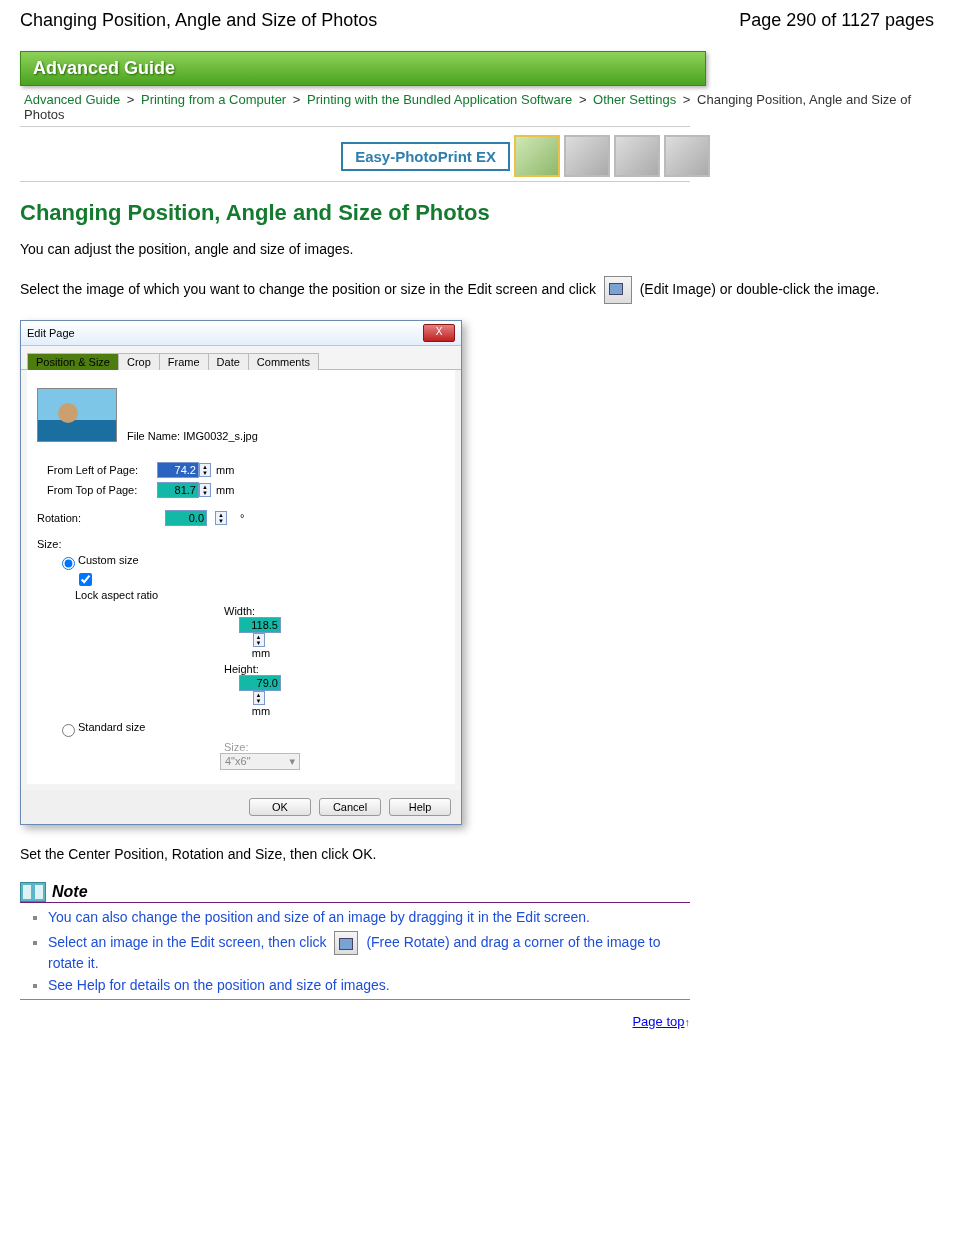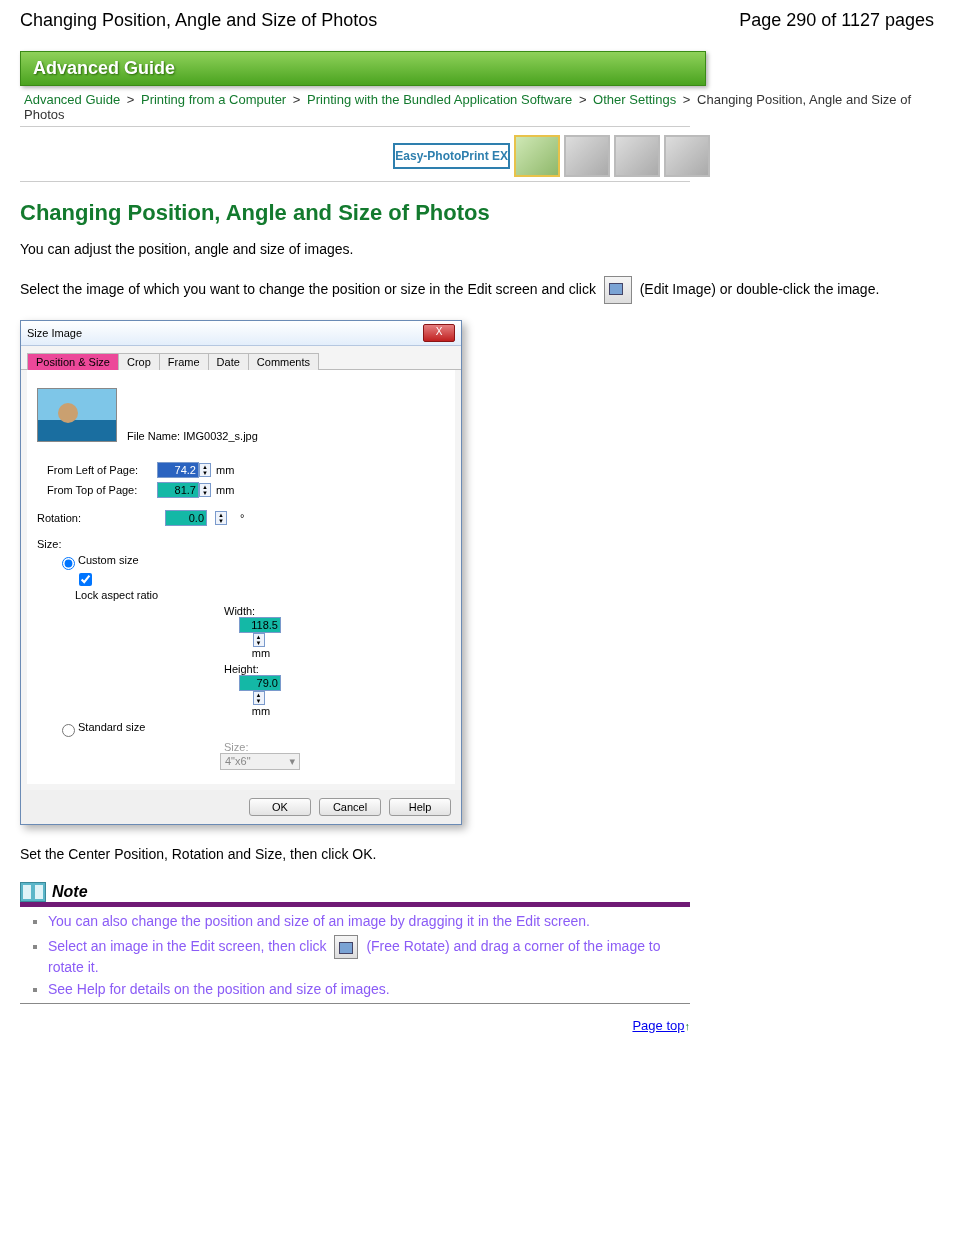--- a/index.html
+++ b/index.html
@@ -43,22 +43,22 @@
     justify-content: flex-end;
     align-items: center;
     gap: 4px;
     width: 690px;
     margin-bottom: 4px;
   }
   .logo-box {
     border: 2px solid #2e7fae;
     color: #2e7fae;
     font-weight: bold;
-    padding: 4px 0;
-    font-size: 12px;
+    padding: 4px 12px;
+    font-size: 15px;
   }
   .thumb {
     width: 42px; height: 38px;
     border: 2px solid #e8c24a;
     background: linear-gradient(135deg,#cfe8b5,#8fb86a);
     display:inline-block;
   }
   .thumb.alt { border-color:#bbb; background:linear-gradient(135deg,#ddd,#aaa); }
   h1.page-title {
     color: #137a2e;
@@ -123,21 +123,21 @@
   .tab {
     padding: 2px 8px;
     font-size:11px;
     border:1px solid #bbb;
     border-bottom:none;
     background:#eee;
     margin-right:-1px;
     position:relative;
     top:1px;
   }
-  .tab.active { background:#ec4899; }
+  .tab.active { background:#4d7c0f; }
   .dialog-body {
     background:#fff;
     padding: 18px 10px 10px 10px;
     border-top:none;
     margin:0 6px 6px 6px;
   }
   .preview-row { display:flex; align-items:flex-end; gap:10px; margin-bottom:20px; }
   .preview-img {
     width:78px; height:52px;
     background: linear-gradient(#7ec6e8 60%, #1a6ea0 60%);
@@ -193,37 +193,37 @@
     font-size:11px;
     border:1px solid #9a9a9a;
     background:linear-gradient(#fdfdfd,#e3e3e3);
     border-radius:3px;
   }
   
   .note-header {
     display:flex;
     align-items:center;
     gap:6px;
-    border-bottom:5px solid #701a75;
+    border-bottom:1px solid #701a75;
     width:670px;
     margin-top:18px;
   }
   .note-icon {
     width:24px; height:18px;
     background:#5bb6c9;
     border:1px solid #3a8a9a;
     display:flex;
   }
   .note-icon::before,.note-icon::after{
     content:"";flex:1;margin:2px;background:#dff3f7;
   }
   .note-title { font-weight:bold; font-style:italic; font-size:16px; }
   ul.note-list { width:650px; margin:6px 0 0 28px; padding:0; }
   ul.note-list li { list-style:square; color:#888; margin:6px 0; font-size:14px; }
-  ul.note-list li span { color:#8b5cf6; }
+  ul.note-list li span { color:#1d4ed8; }
   hr.note-end { border:none; border-top:1px solid #888; width:670px; margin:6px 0 10px 0;}
   .page-top {
     width:670px;
     text-align:right;
     color:#137a2e;
     font-size:13px;
     margin-top:14px;
   }
   .page-top .arrow { font-size:11px; }
 </style>
@@ -264,21 +264,21 @@
 <div class="body-text">You can adjust the position, angle and size of images.</div>
 
 <div class="body-text">
   <span>Select the image of which you want to change the position or size in the Edit screen and click</span>
   <span class="inline-icon"></span>
   <span> (Edit Image) or double-click the image.</span>
 </div>
 
 <div class="dialog">
   <div class="titlebar">
-    <span>Size Image</span>
+    <span>Edit Page</span>
     <span class="close-btn">X</span>
   </div>
   <div class="tabs">
     <div class="tab active">Position &amp; Size</div>
     <div class="tab">Crop</div>
     <div class="tab">Frame</div>
     <div class="tab">Date</div>
     <div class="tab">Comments</div>
   </div>
   <div class="dialog-body">

